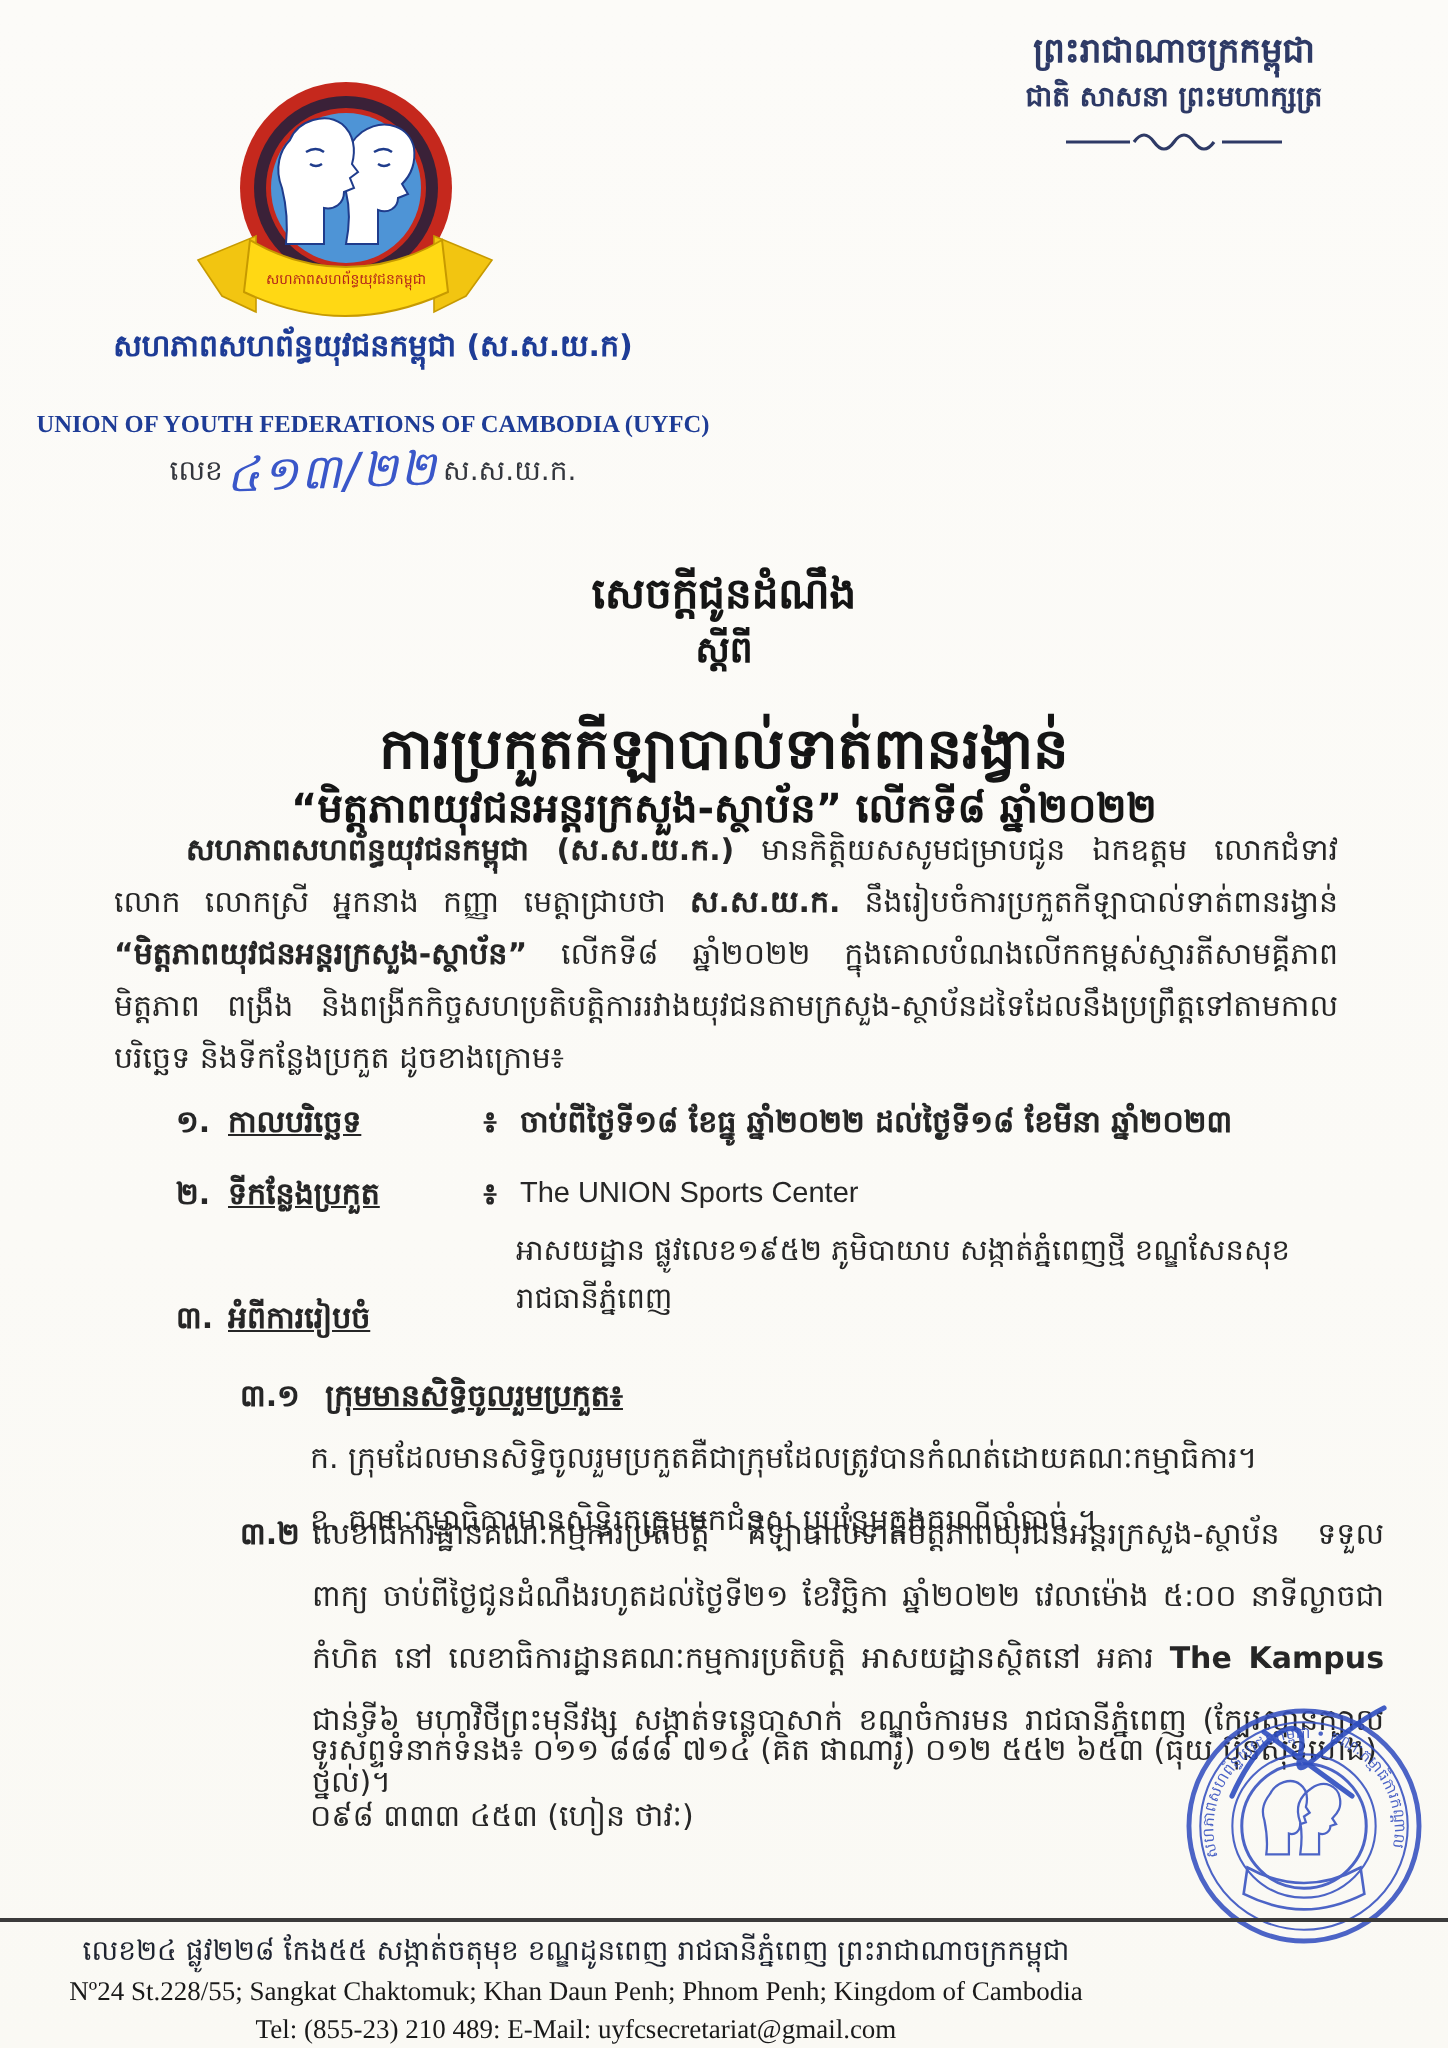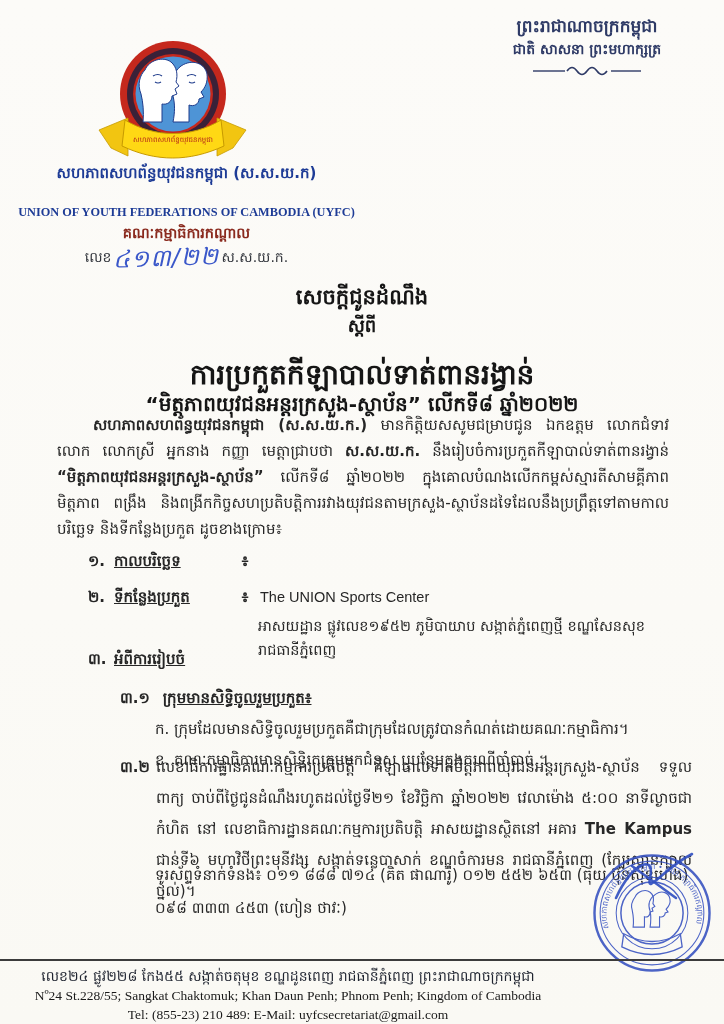--- a/index.html
+++ b/index.html
@@ -97,21 +97,20 @@
       <path d="M16 92 L45 80 L45 118 L28 110 Z" fill="#f2c511" stroke="#c79a00" stroke-width="0.8"></path>
       <path d="M134 80 L163 92 L150 110 L134 118 Z" fill="#f2c511" stroke="#c79a00" stroke-width="0.8"></path>
       <path d="M42 82 C72 100 108 100 138 82 L141 108 C106 124 73 124 39 108 Z" fill="#ffd814" stroke="#c79a00" stroke-width="1"></path>
       <text x="90" y="104" text-anchor="middle" font-size="7" fill="#b3231a">សហភាពសហព័ន្ធយុវជនកម្ពុជា</text>
     </g>
   </svg>
 
   <div class="abs org-block">
     <div class="org-kh">សហភាពសហព័ន្ធយុវជនកម្ពុជា (ស.ស.យ.ក)</div>
     <div class="org-en">UNION OF YOUTH FEDERATIONS OF CAMBODIA (UYFC)</div>
-    <div class="org-committee">គណៈកម្មាធិការកណ្តាល</div>
     <div class="ref-line">
       <span>លេខ</span>
       <span class="ref-hand">៤១៣/២២</span>
       <span>ស.ស.យ.ក.</span>
     </div>
   </div>
 
   <div class="abs title-block">
     <div class="t1">សេចក្តីជូនដំណឹង</div>
     <div class="t2">ស្តីពី</div>
@@ -120,20 +119,21 @@
   </div>
 
   <div class="abs intro">
     <span class="b">សហភាពសហព័ន្ធយុវជនកម្ពុជា (ស.ស.យ.ក.)</span><span> មានកិត្តិយសសូមជម្រាបជូន ឯកឧត្តម លោកជំទាវ លោក លោកស្រី អ្នកនាង កញ្ញា មេត្តាជ្រាបថា </span><span class="b">ស.ស.យ.ក.</span><span> នឹងរៀបចំការប្រកួតកីឡាបាល់ទាត់ពានរង្វាន់ </span><span class="b">“មិត្តភាពយុវជនអន្តរក្រសួង-ស្ថាប័ន”</span><span> លើកទី៨ ឆ្នាំ២០២២ ក្នុងគោលបំណងលើកកម្ពស់ស្មារតីសាមគ្គីភាព មិត្តភាព ពង្រឹង និងពង្រីកកិច្ចសហប្រតិបត្តិការរវាងយុវជនតាមក្រសួង-ស្ថាប័នដទៃដែលនឹងប្រព្រឹត្តទៅតាមកាលបរិច្ឆេទ និងទីកន្លែងប្រកួត ដូចខាងក្រោម៖</span>
   </div>
 
   <div class="abs row item1">
     <span class="no">១.</span>
     <span class="lbl">កាលបរិច្ឆេទ</span>
     <span class="col">៖</span>
+    <span class="val">ចាប់ពីថ្ងៃទី១៨ ខែធ្នូ ឆ្នាំ២០២២ ដល់ថ្ងៃទី១៨ ខែមីនា ឆ្នាំ២០២៣</span>
   </div>
 
   <div class="abs row item2">
     <span class="no">២.</span>
     <span class="lbl">ទីកន្លែងប្រកួត</span>
     <span class="col">៖</span>
     <span class="val">The UNION Sports Center</span>
   </div>
   <div class="abs address">អាសយដ្ឋាន ផ្លូវលេខ១៩៥២ ភូមិបាយាប សង្កាត់ភ្នំពេញថ្មី ខណ្ឌសែនសុខ រាជធានីភ្នំពេញ</div>
 

